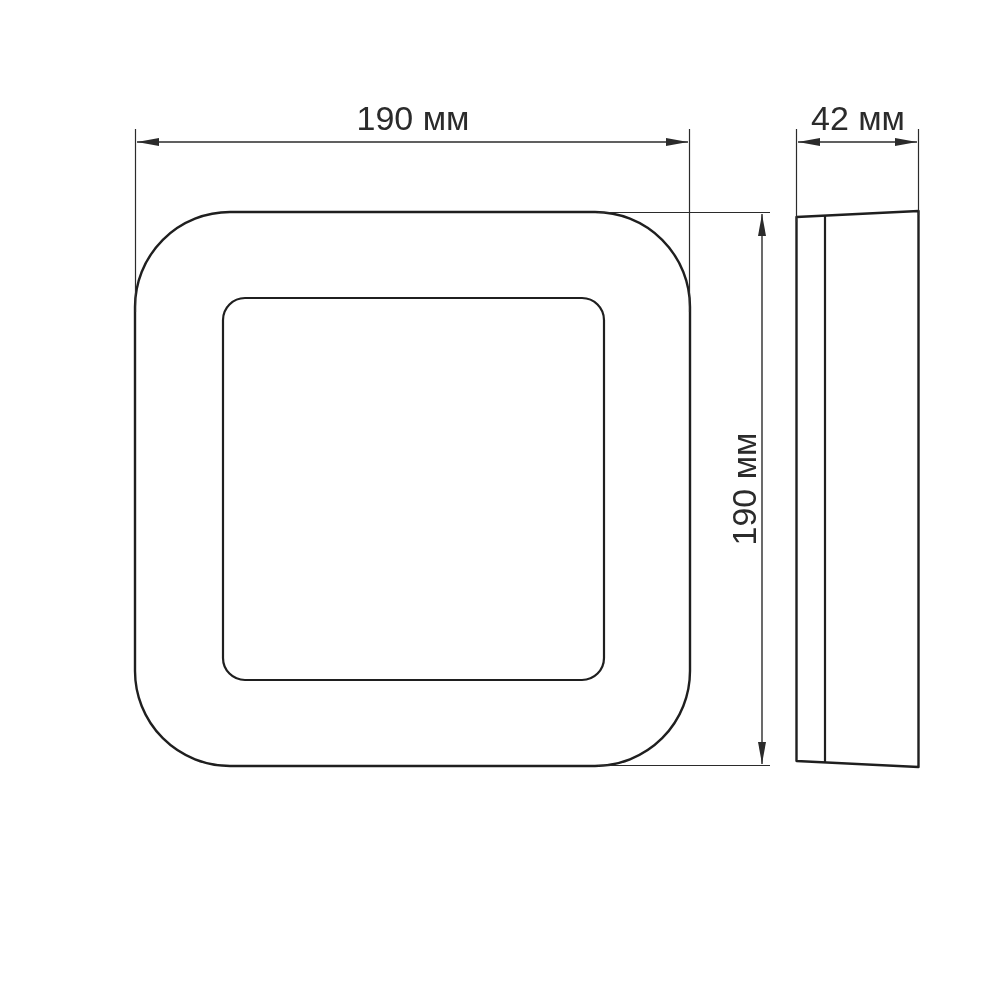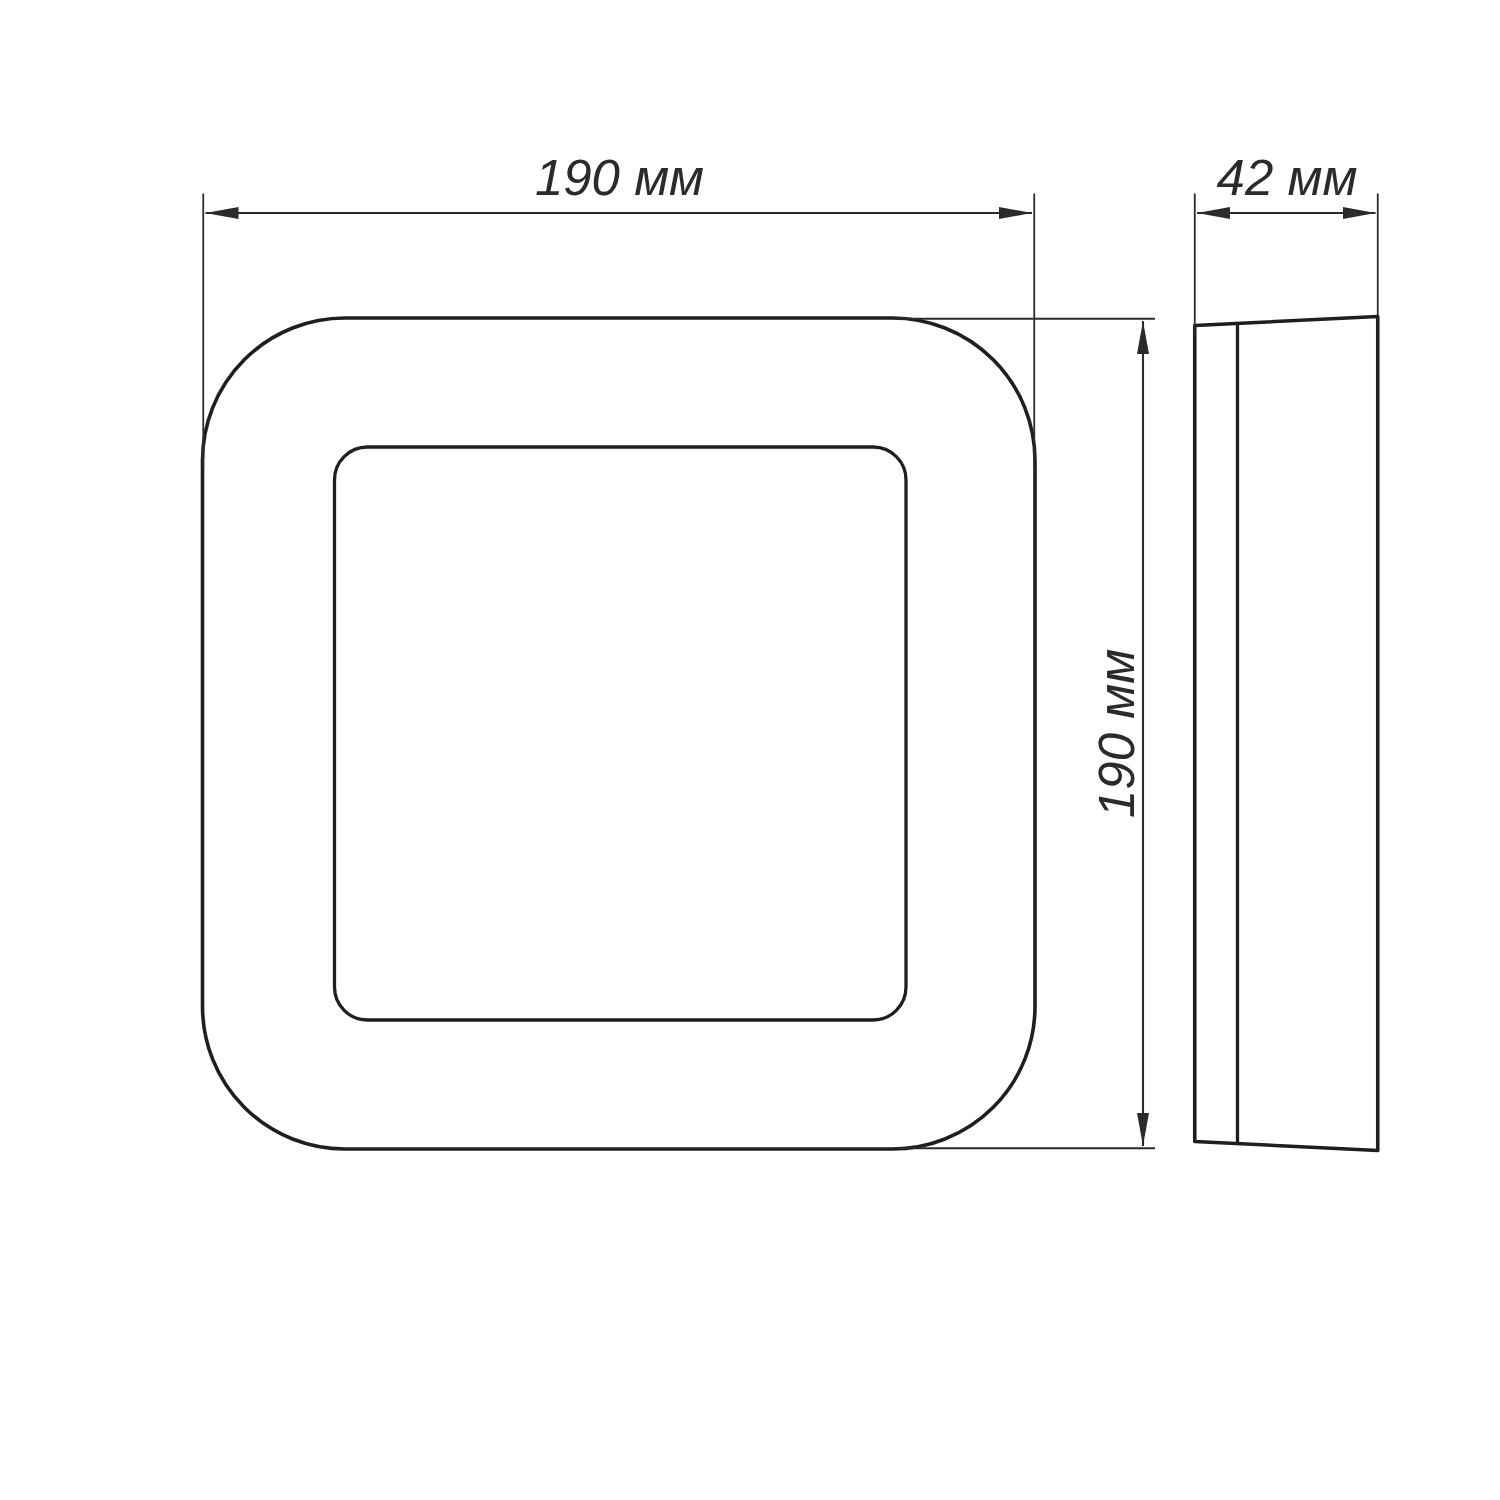--- a/index.html
+++ b/index.html
@@ -12,21 +12,20 @@
     margin: 0;
     padding: 0;
     background: var(--background);
   }
   .canvas {
     position: relative;
     width: 1000px;
     height: 860px;
     background: var(--background);
     overflow: hidden;
-    font-style: italic;
   }
   svg { display: block; }
   .shape-stroke {
     fill: none;
     stroke: var(--shape);
     stroke-width: 2.4;
     stroke-linejoin: round;
   }
   .shape-stroke.inner {
     stroke-width: 2.2;

